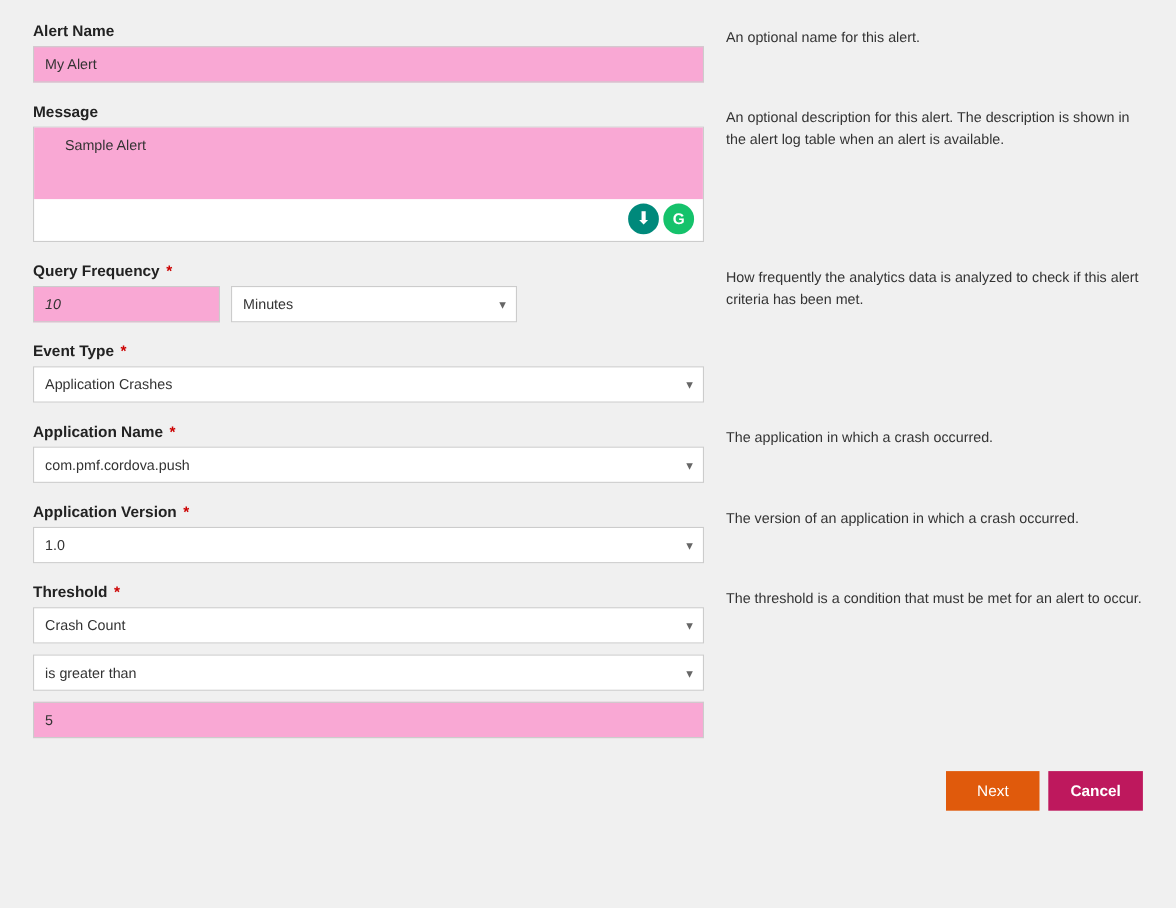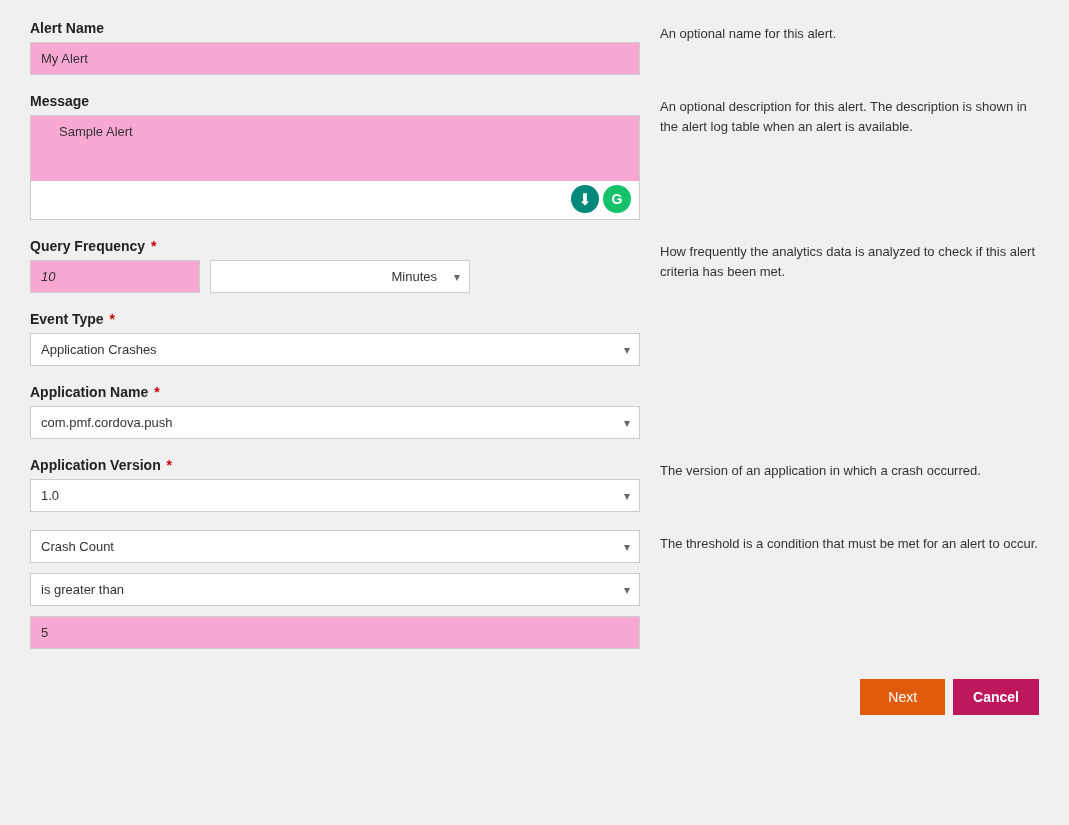--- a/index.html
+++ b/index.html
@@ -163,21 +163,20 @@
       width: 100%;
       border: 1px solid #ccc;
       background: #fff;
       padding: 8px 32px 8px 10px;
       font-size: 13px;
       color: #333;
       appearance: none;
       -webkit-appearance: none;
       outline: none;
       cursor: pointer;
-      text-align: right;
     }
 
     .footer-buttons {
       display: flex;
       justify-content: flex-end;
       gap: 8px;
       margin-top: 30px;
       padding-bottom: 10px;
     }
 
@@ -279,20 +278,21 @@
         <span>Application Name</span><span class="required-star"> *</span>
       </label>
       <div class="select-wrapper">
         <select>
           <option>com.pmf.cordova.push</option>
           <option>com.example.app</option>
         </select>
         <span class="select-arrow">▾</span>
       </div>
     </div>
+    <div class="form-right">The application in which a crash occurred.</div>
   </div>
 
   <div class="form-row">
     <div class="form-left">
       <label class="field-label">
         <span>Application Version</span><span class="required-star"> *</span>
       </label>
       <div class="select-wrapper">
         <select>
           <option>1.0</option>
@@ -300,20 +300,23 @@
           <option>3.0</option>
         </select>
         <span class="select-arrow">▾</span>
       </div>
     </div>
     <div class="form-right">The version of an application in which a crash occurred.</div>
   </div>
 
   <div class="form-row">
     <div class="form-left">
+      <label class="field-label">
+        <span>Threshold</span><span class="required-star"> *</span>
+      </label>
       <div class="select-wrapper">
         <select>
           <option>Crash Count</option>
           <option>Error Rate</option>
         </select>
         <span class="select-arrow">▾</span>
       </div>
 
       <div style="margin-top: 10px;">
         <div class="select-wrapper">

